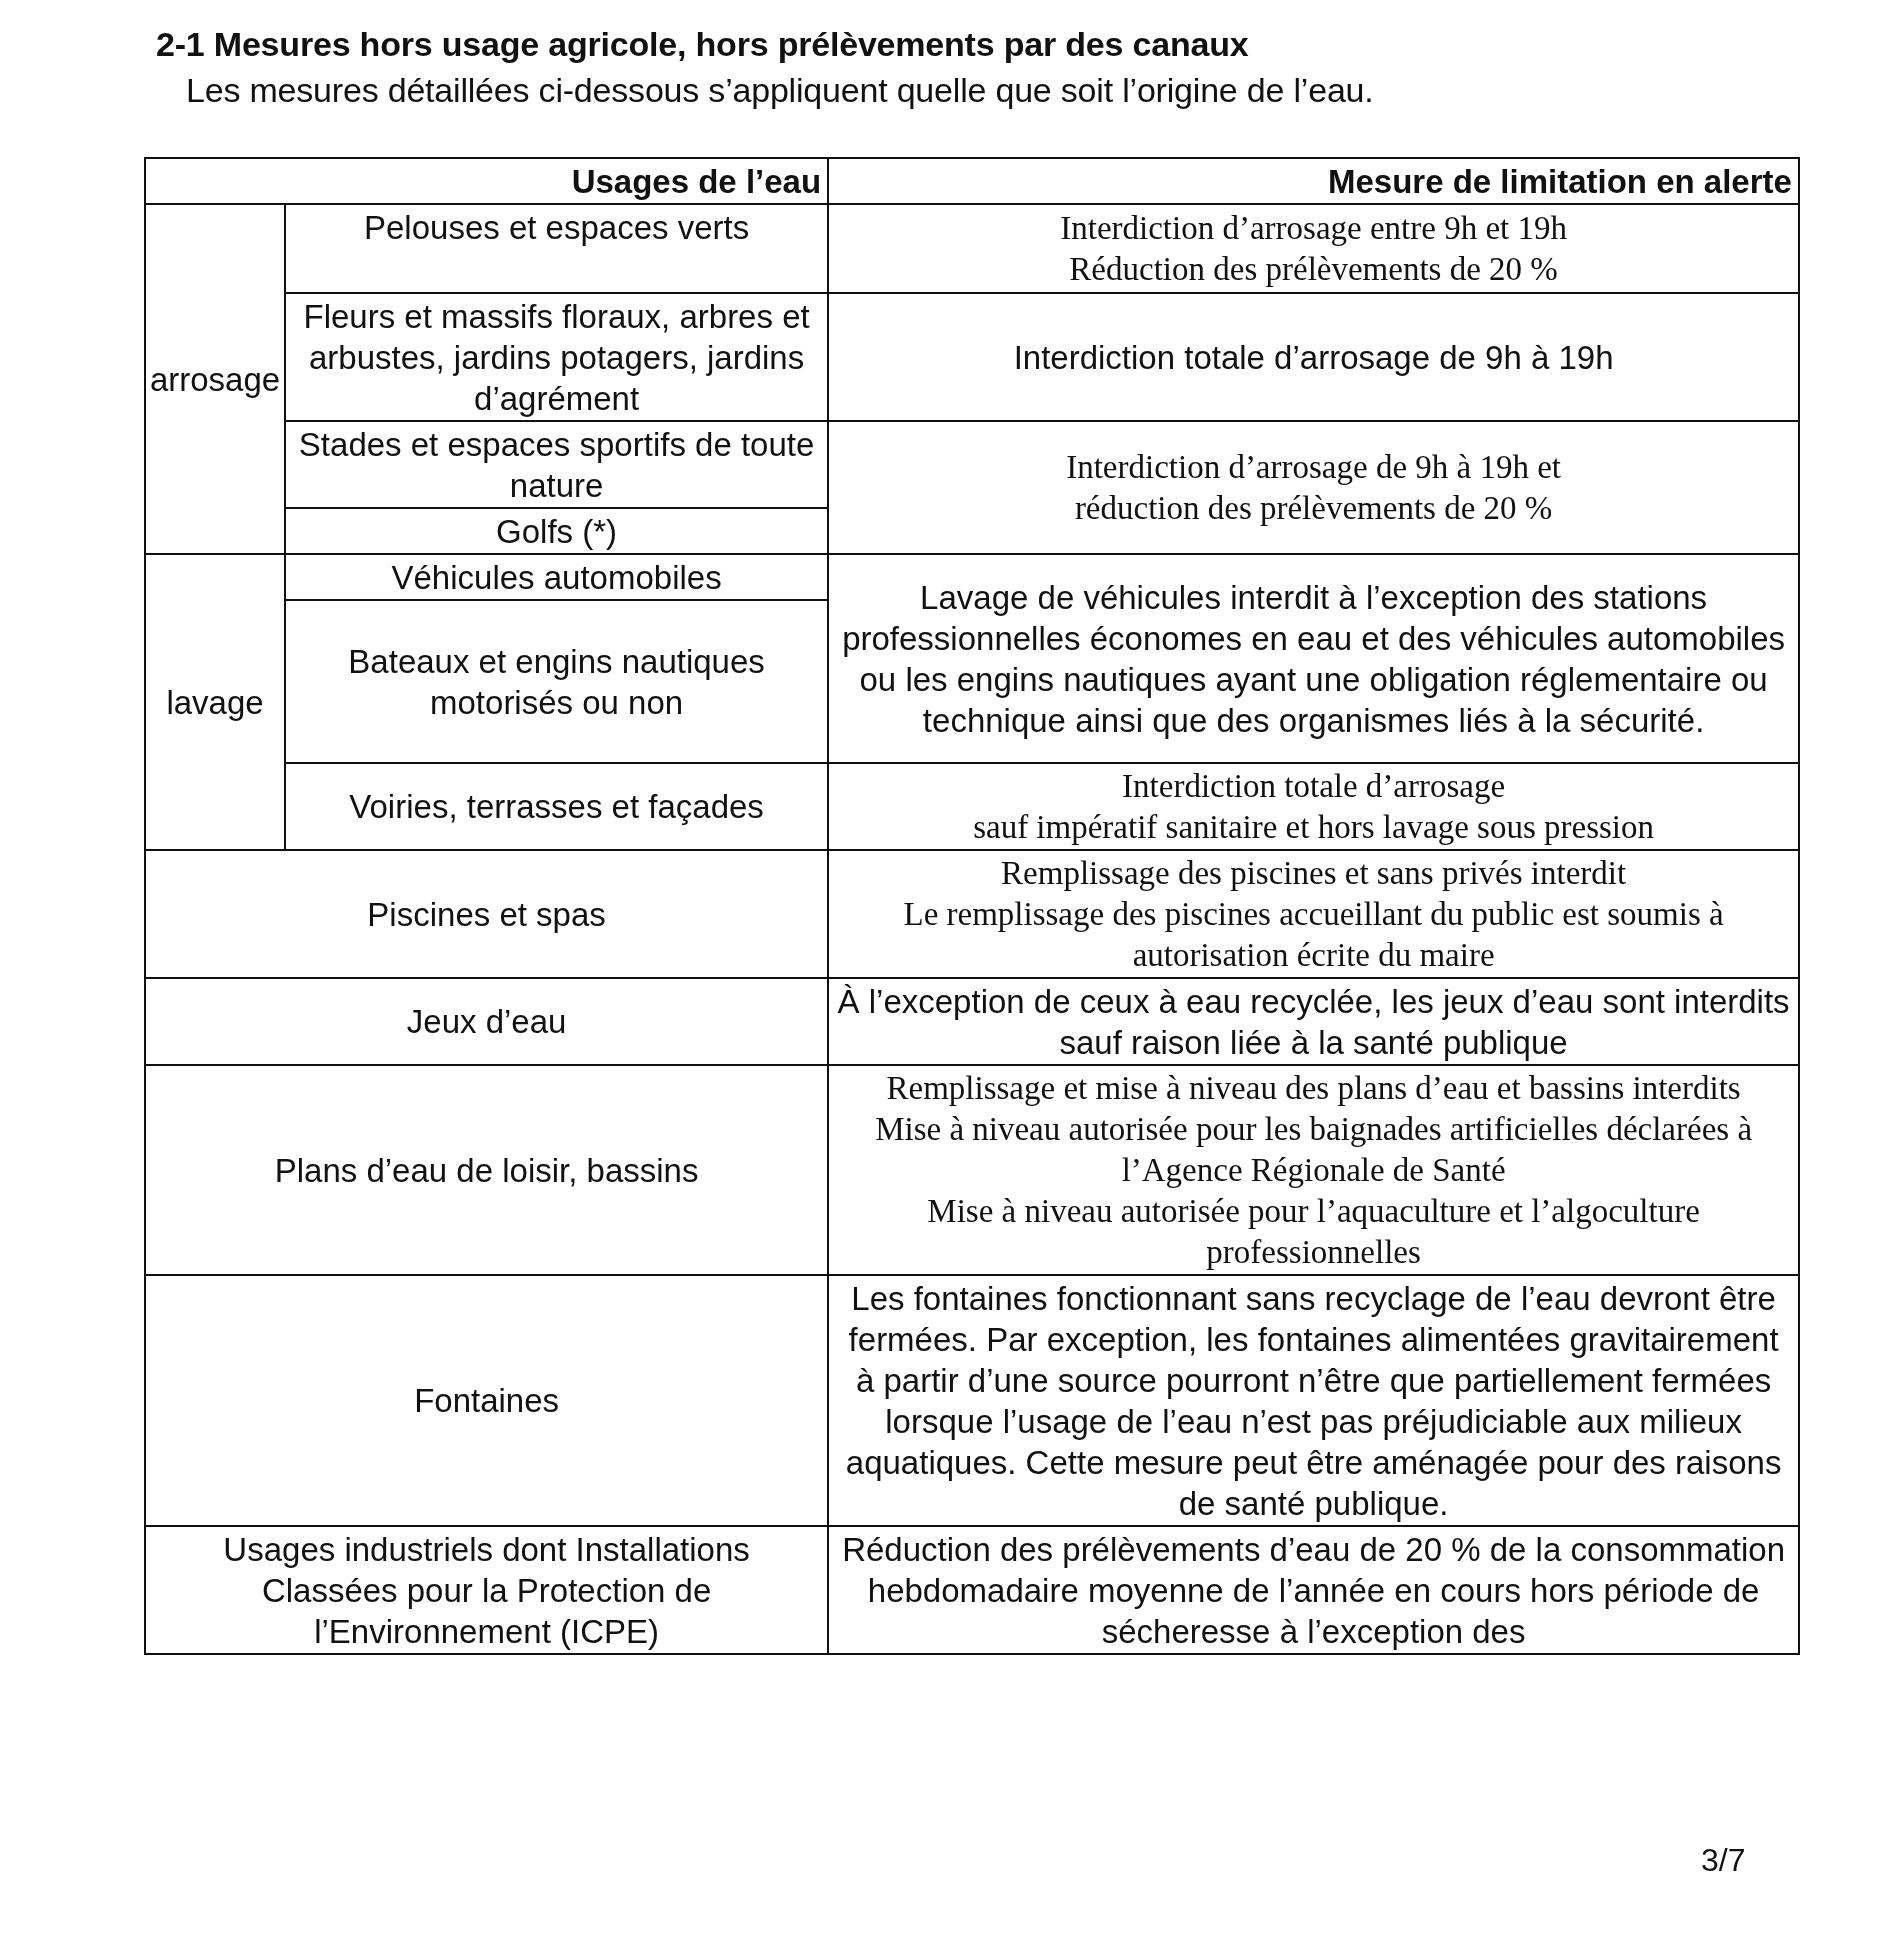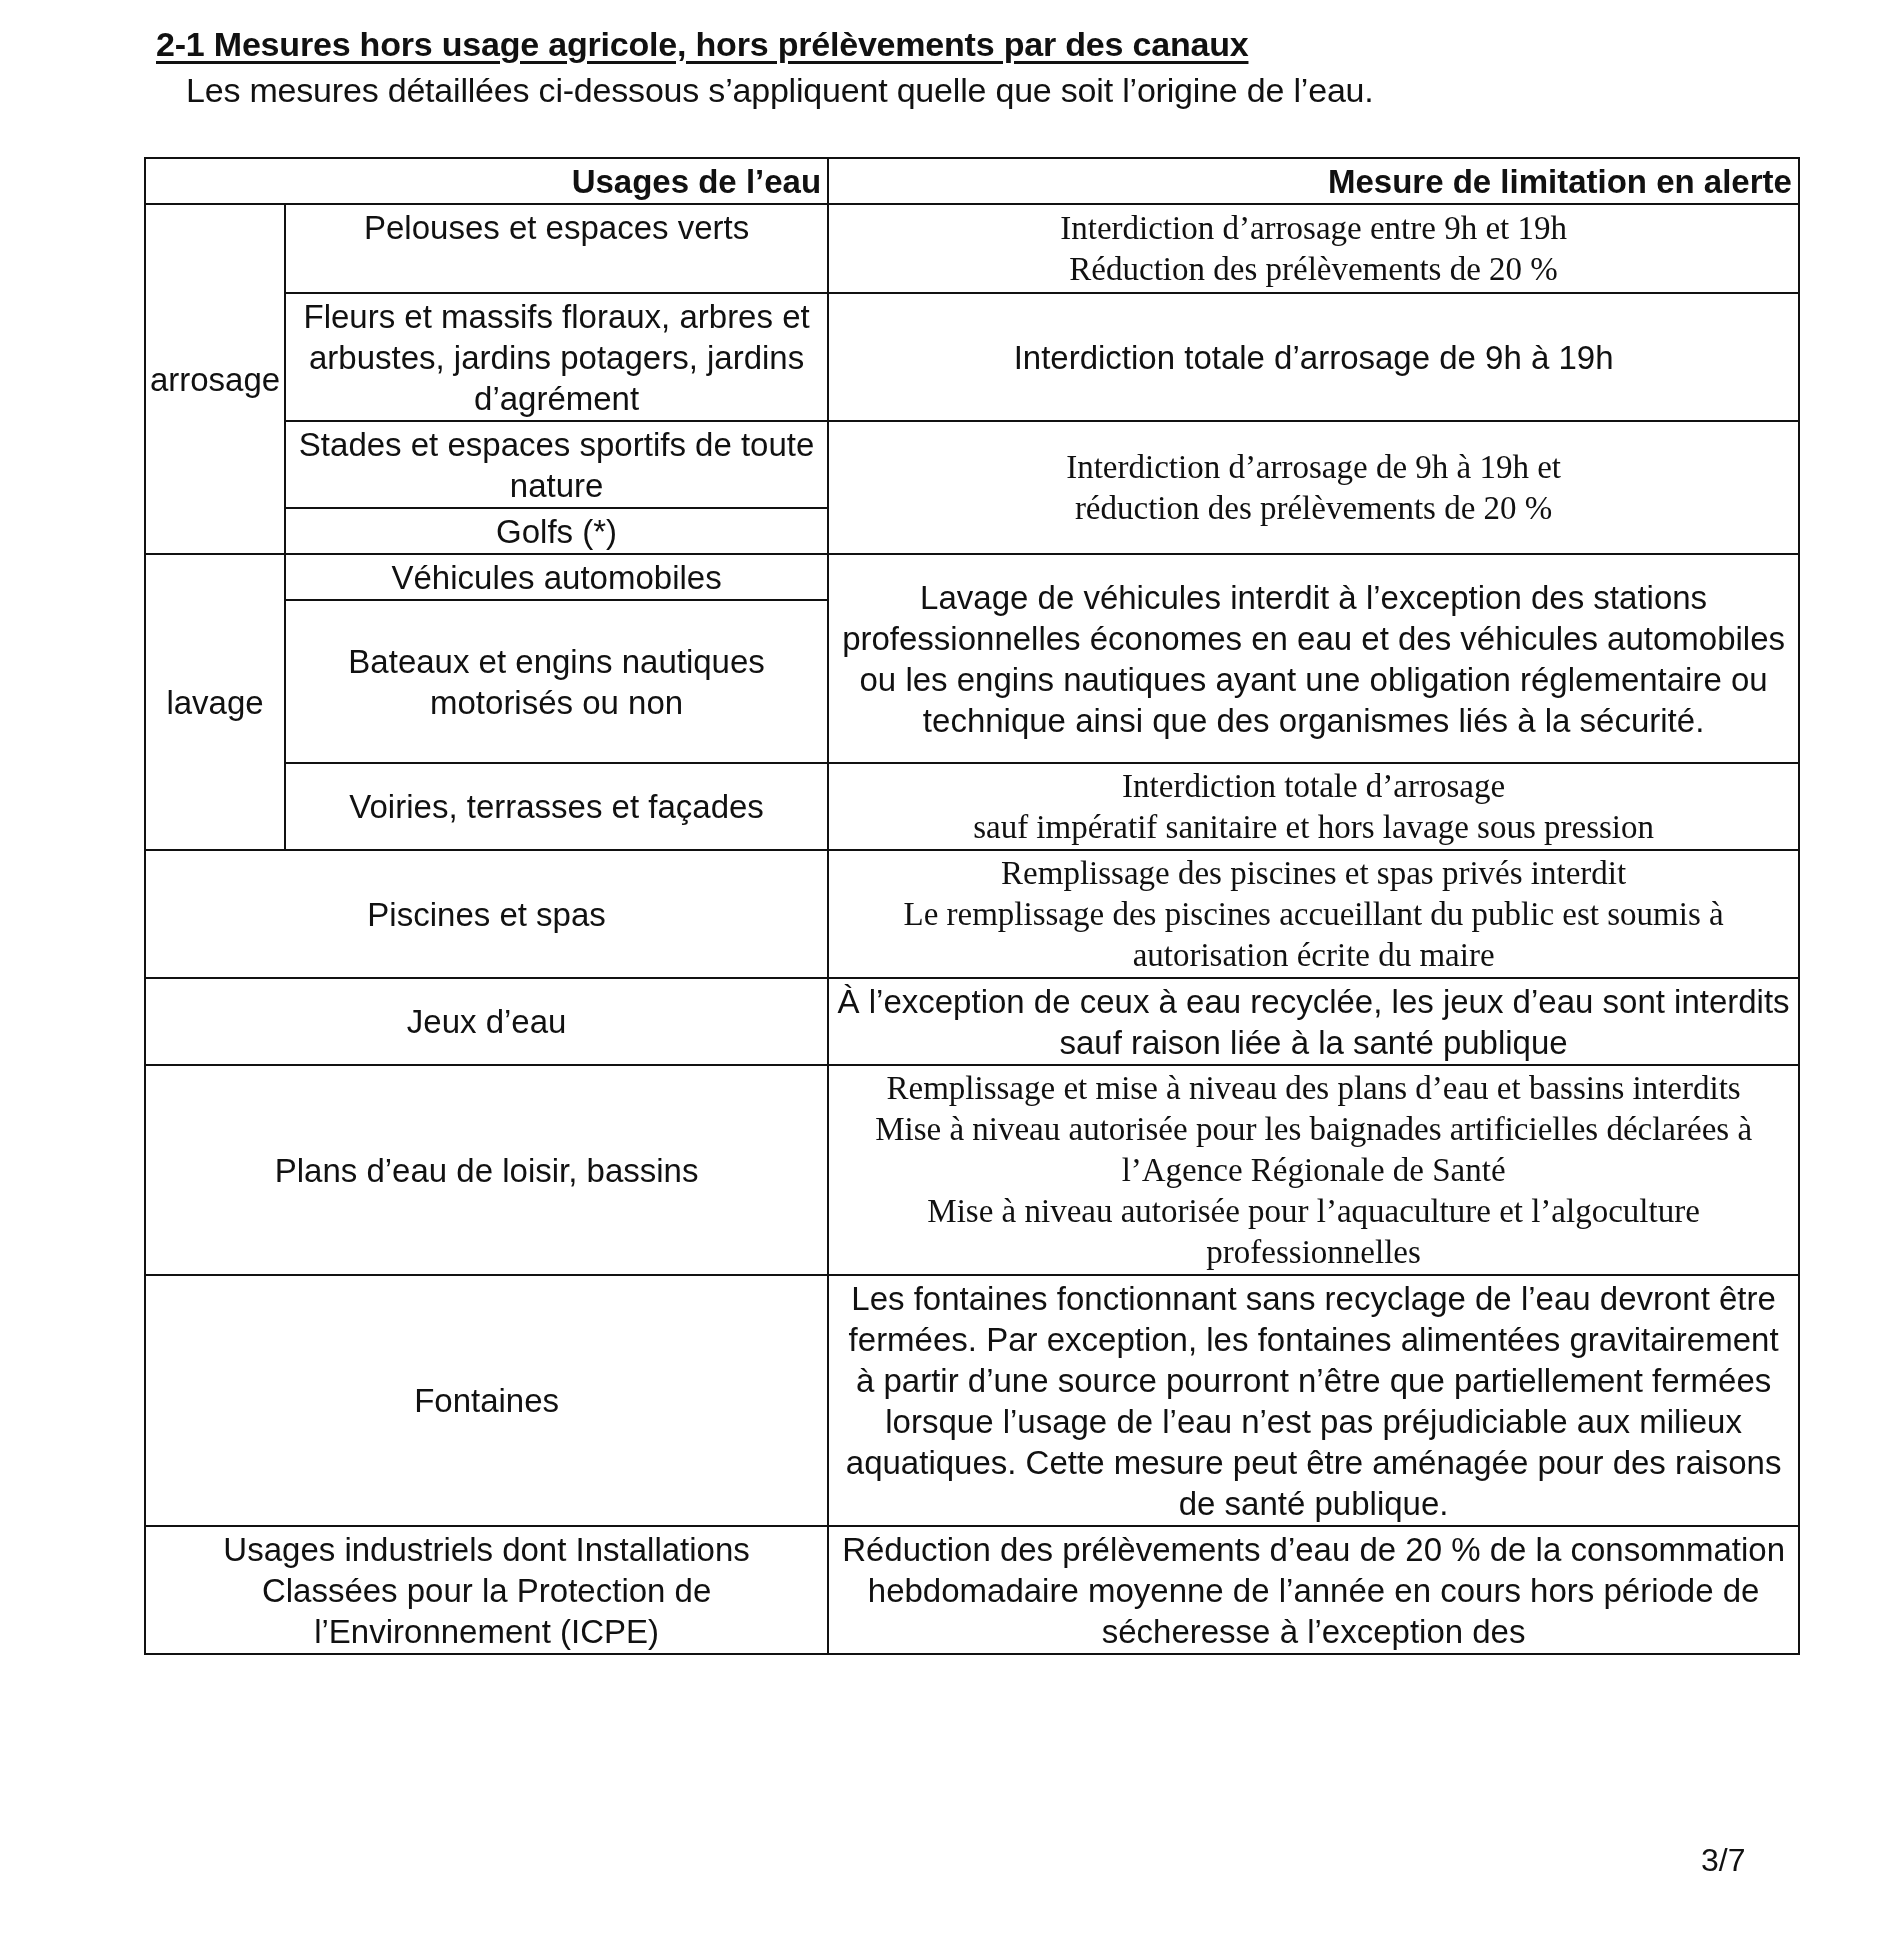--- a/index.html
+++ b/index.html
@@ -1,19 +1,19 @@
 <!DOCTYPE html>
 <html style="font-size:12.3px"><head>
 <meta charset="utf-8">
 <style>
   html, body { margin:0; padding:0; background:#ffffff; }
   body { width:1901px; height:1944px; position:relative; overflow:hidden;
          font-family:"Liberation Sans", "DejaVu Sans", sans-serif; color:#111; }
   .heading { position:absolute; left:156px; top:24.5px; font-size:34px; font-weight:bold;
-             text-decoration:underline; text-underline-offset:4.6px; letter-spacing:-0.2px; }
+             text-underline-offset:4.6px; letter-spacing:-0.2px; }
   .intro { position:absolute; left:156px; top:71px; font-size:34px; letter-spacing:-0.2px;margin-left:30px; }
   table.measures { position:absolute; left:144px; top:157px; width:1656px;
                    border-collapse:collapse; font-size:33px; line-height:41px; }
   table.measures td, table.measures th { border:2.3px solid #111; text-align:center;
                    vertical-align:middle; padding:1.5px 6.1px; }
   table.measures th { font-weight:bold; height:40px;text-align:right; }
   .c-cat { width:135px; padding:0 1.5px !important;margin-left:40px; }
   .c-sub { width:529px; }
   .c-top { vertical-align:top !important; }
   .line { display:block;font-family:Liberation Serif, serif; }
@@ -67,21 +67,21 @@
     <td class="c-sub" style="height:81px">Voiries, terrasses et façades</td>
     <td>
       <span class="line">Interdiction totale d’arrosage</span>
       <span class="line">sauf impératif sanitaire et hors lavage sous pression</span>
     </td>
   </tr>
 
   <tr>
     <td colspan="2">Piscines et spas</td>
     <td>
-      <span class="line">Remplissage des piscines et spas privés interdit</span>
+      <span class="line">Remplissage des piscines et sans privés interdit</span>
       <span class="line">Le remplissage des piscines accueillant du public est soumis à autorisation écrite du maire</span>
     </td>
   </tr>
   <tr>
     <td colspan="2">Jeux d’eau</td>
     <td>À l’exception de ceux à eau recyclée, les jeux d’eau sont interdits sauf raison liée à la santé publique</td>
   </tr>
   <tr>
     <td colspan="2">Plans d’eau de loisir, bassins</td>
     <td>

